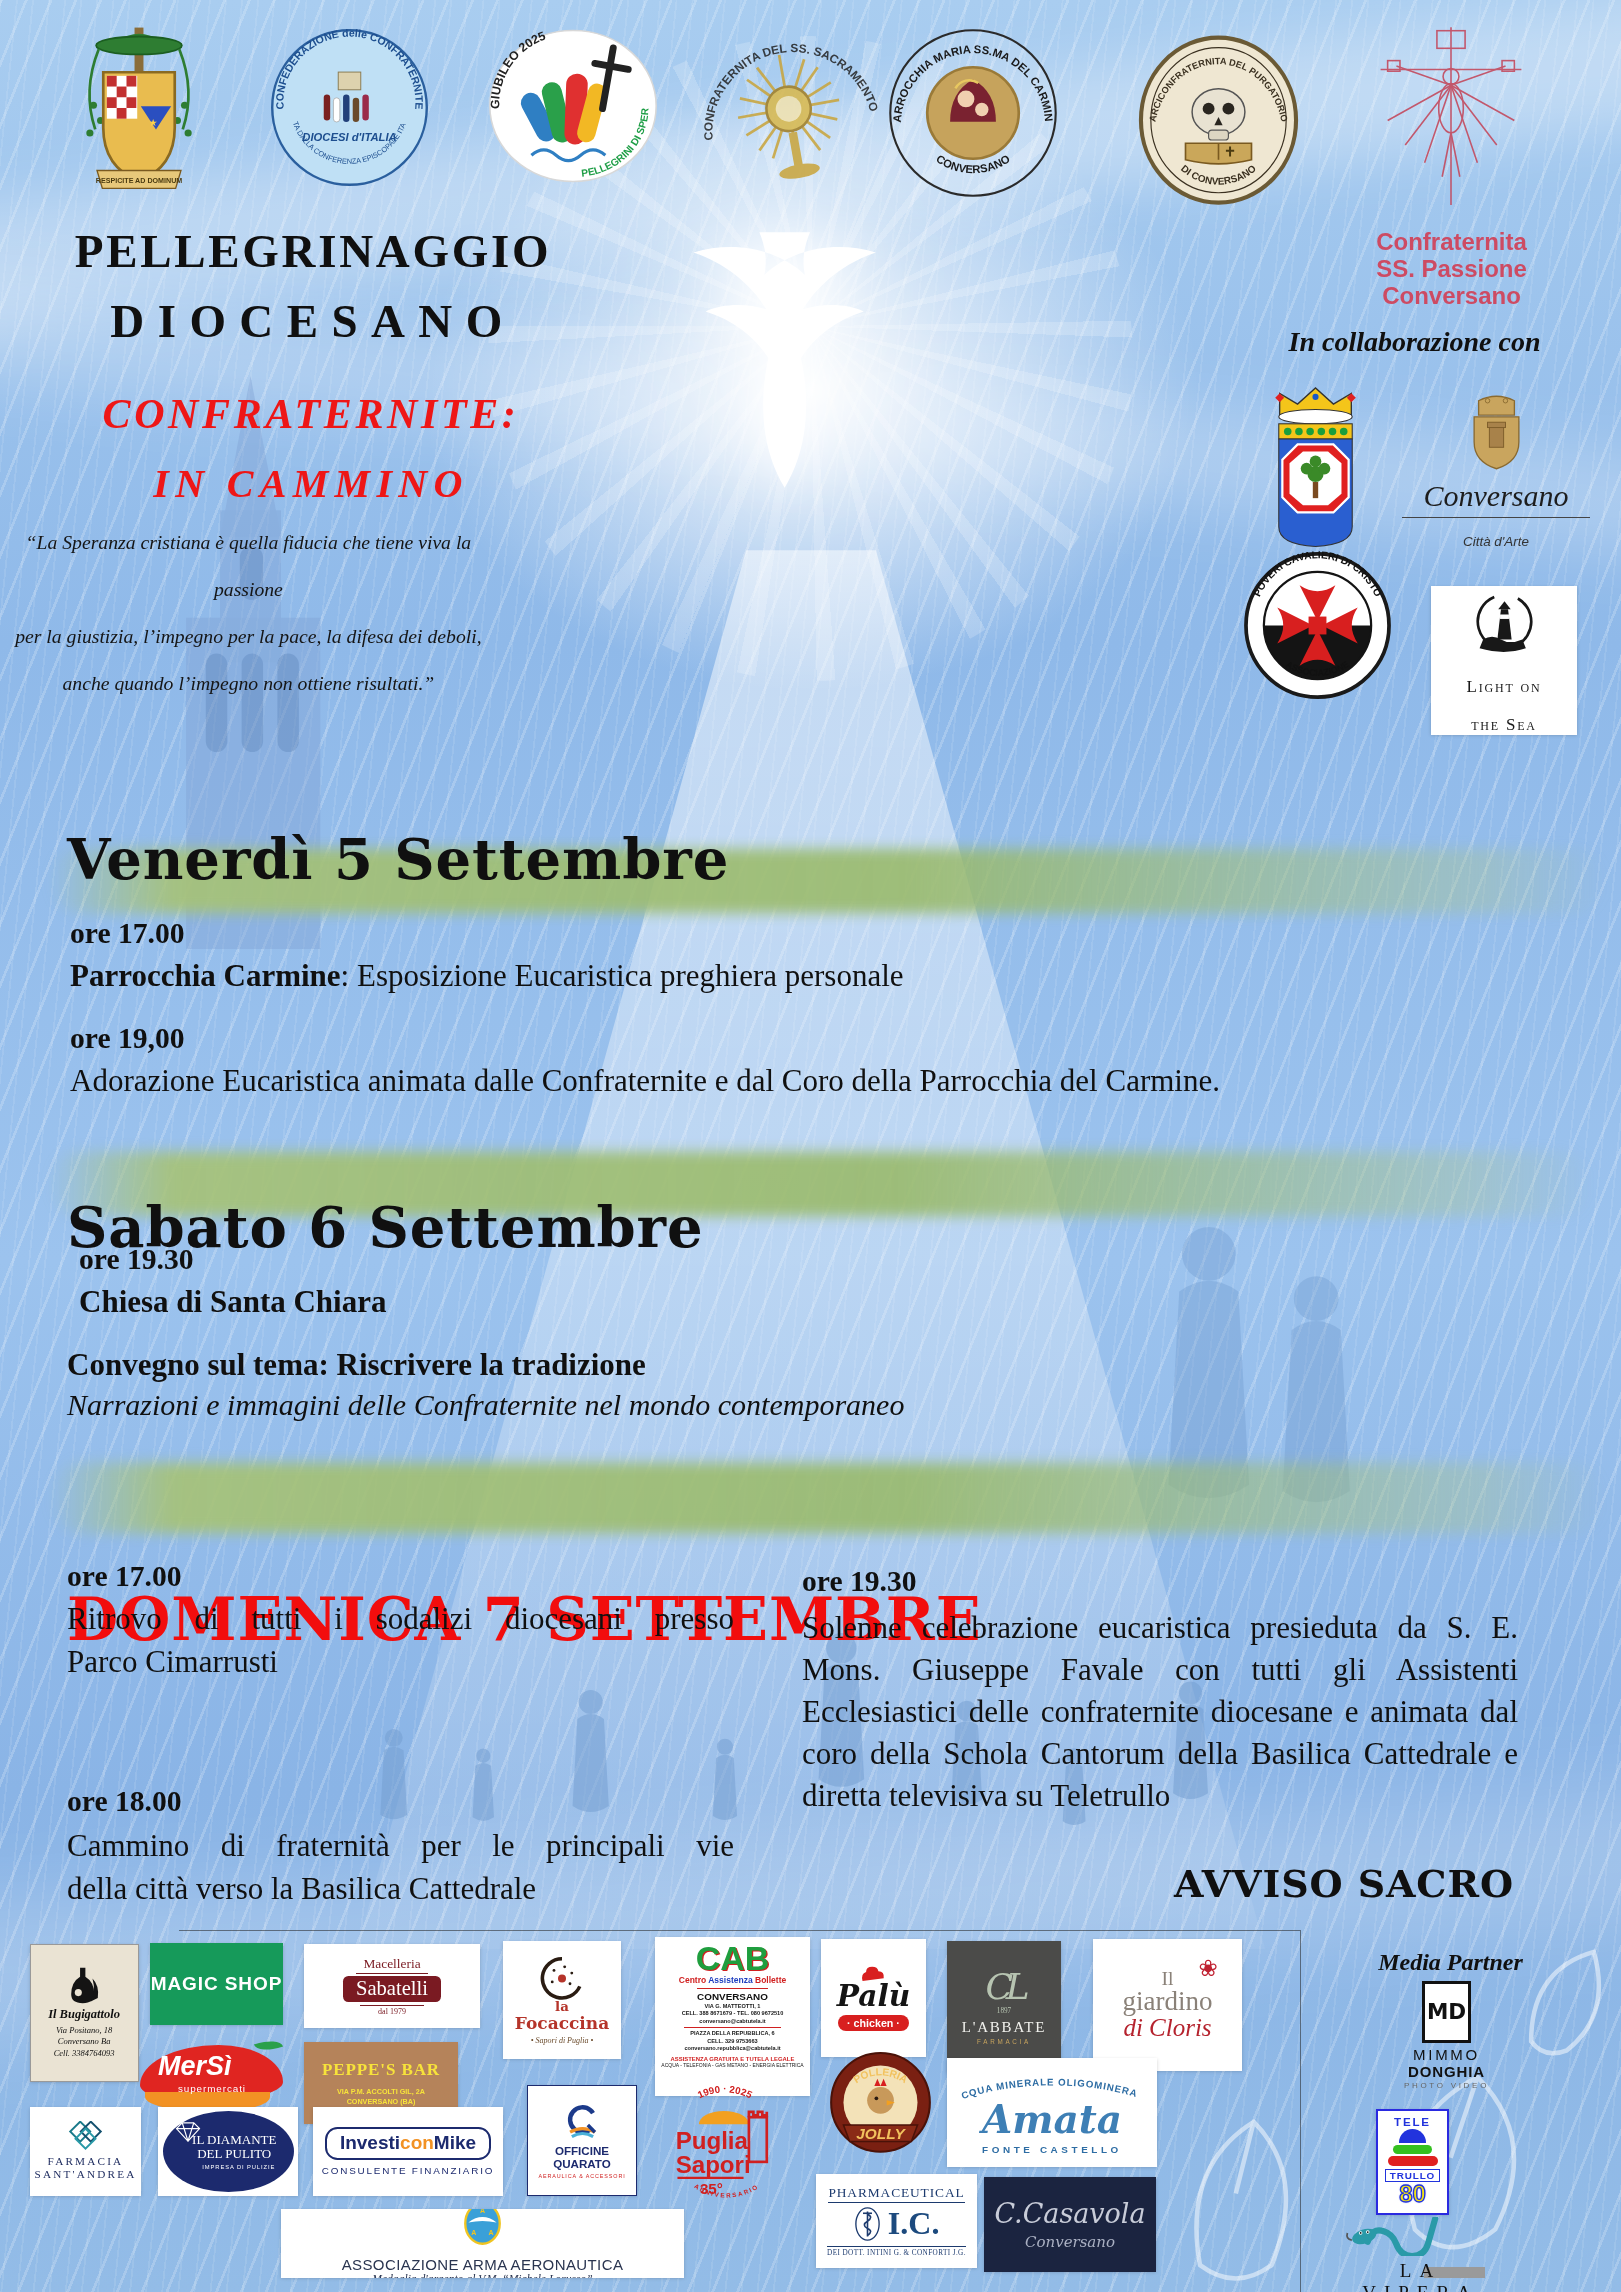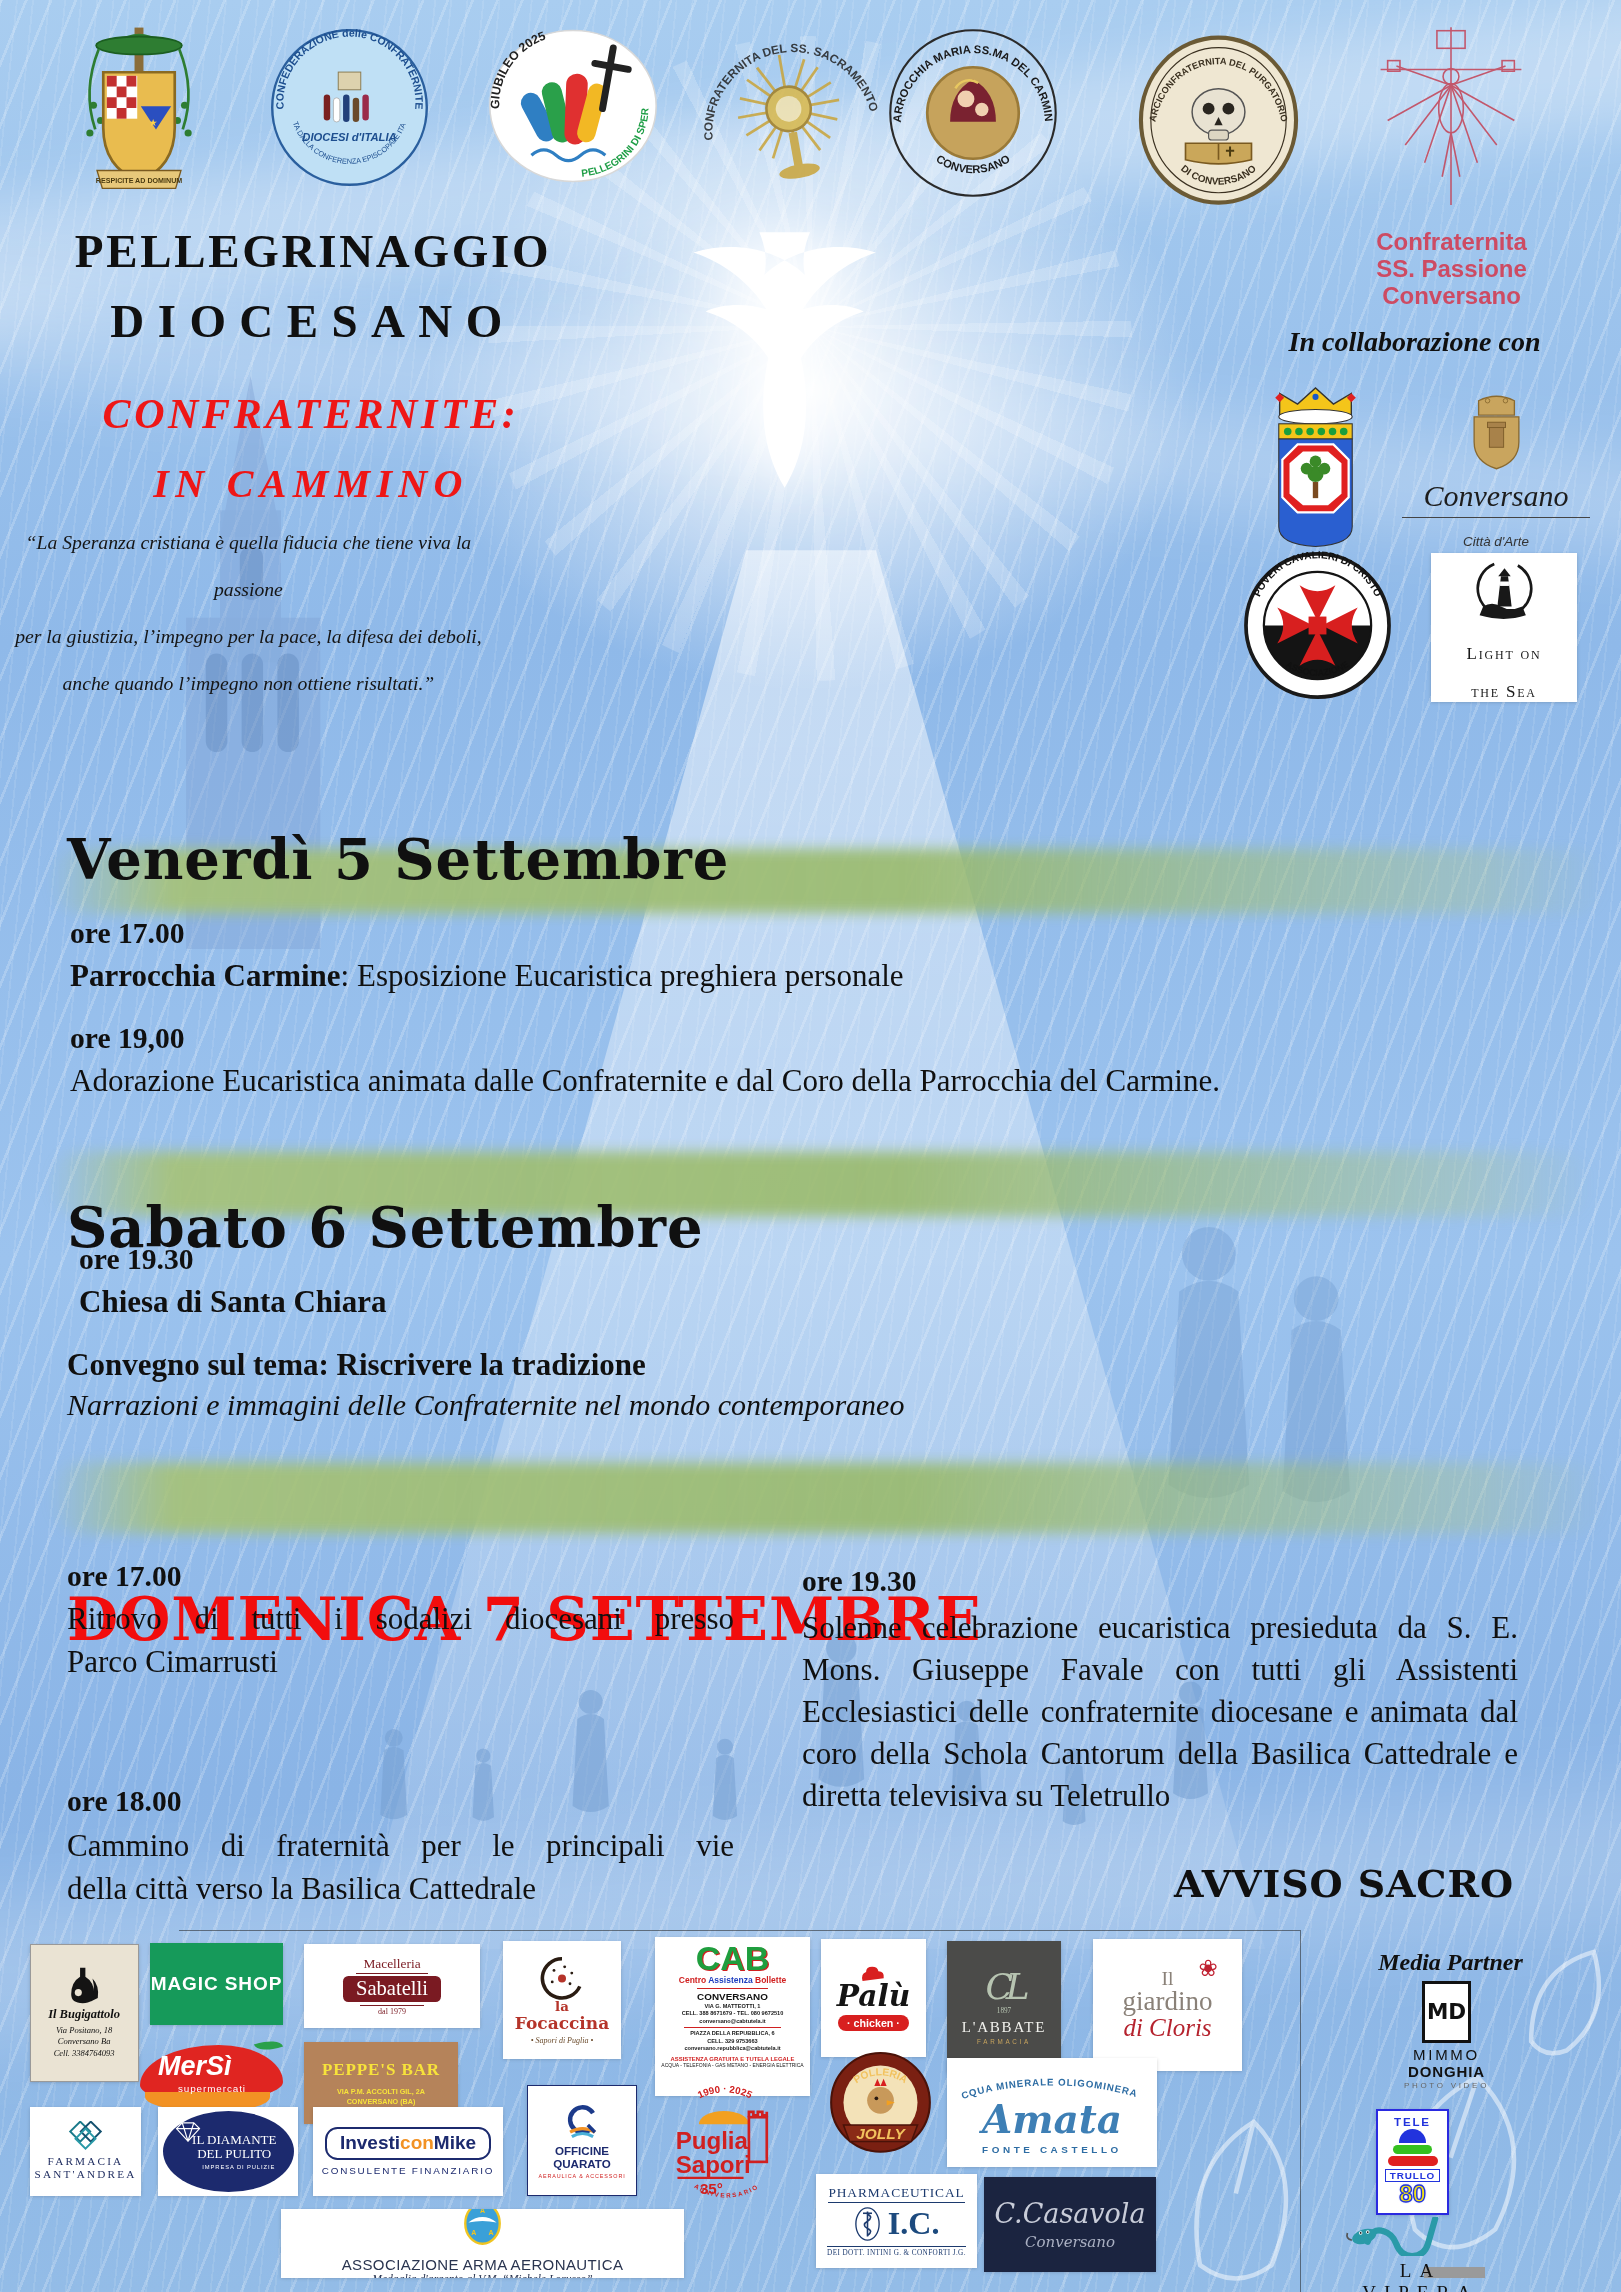--- a/index.html
+++ b/index.html
@@ -331,21 +331,21 @@
     <g fill="#d81f1f">
       <path d="M50 47 L38 23 Q50 31 62 23 Z"></path>
         <path d="M50 53 L38 77 Q50 69 62 77 Z"></path>
       <path d="M47 50 L23 38 Q31 50 23 62 Z"></path>
         <path d="M53 50 L77 38 Q69 50 77 62 Z"></path>
       <rect x="44" y="44" width="12" height="12"></rect>
     </g>
     <text font-size="6" font-weight="bold" fill="#111"><textPath href="#pvB" startOffset="50%" text-anchor="middle">ASSOCIAZIONE</textPath></text>
   </svg>
 
-  <div class="spbox" style="left:1431px;top:553px;width:146px;height:149px;gap:18px;">
+  <div class="spbox" style="left:1431px;top:586px;width:146px;height:149px;gap:18px;">
     <svg width="99" height="81" viewBox="0 0 100 82">
       <circle cx="50" cy="40" r="30" fill="none" stroke="#181818" stroke-width="3" stroke-dasharray="160 30" transform="rotate(-60 50 40)"></circle>
       <polygon points="46,26 54,26 58,60 42,60" fill="#181818"></polygon>
       <polygon points="43,26 57,26 50,17" fill="#181818"></polygon>
       <rect x="45" y="32" width="10" height="5" fill="#fff"></rect>
       <path d="M26 60 Q36 54 46 60 T 70 60 L74 70 Q50 78 22 70 Z" fill="#181818"></path>
     </svg>
     <div class="serif" style="font-variant:small-caps;font-size:17px;letter-spacing:1.8px;color:#181818;">Light on</div>
     <div class="serif" style="font-variant:small-caps;font-size:17px;letter-spacing:1.8px;color:#181818;">the Sea</div>
   </div>

